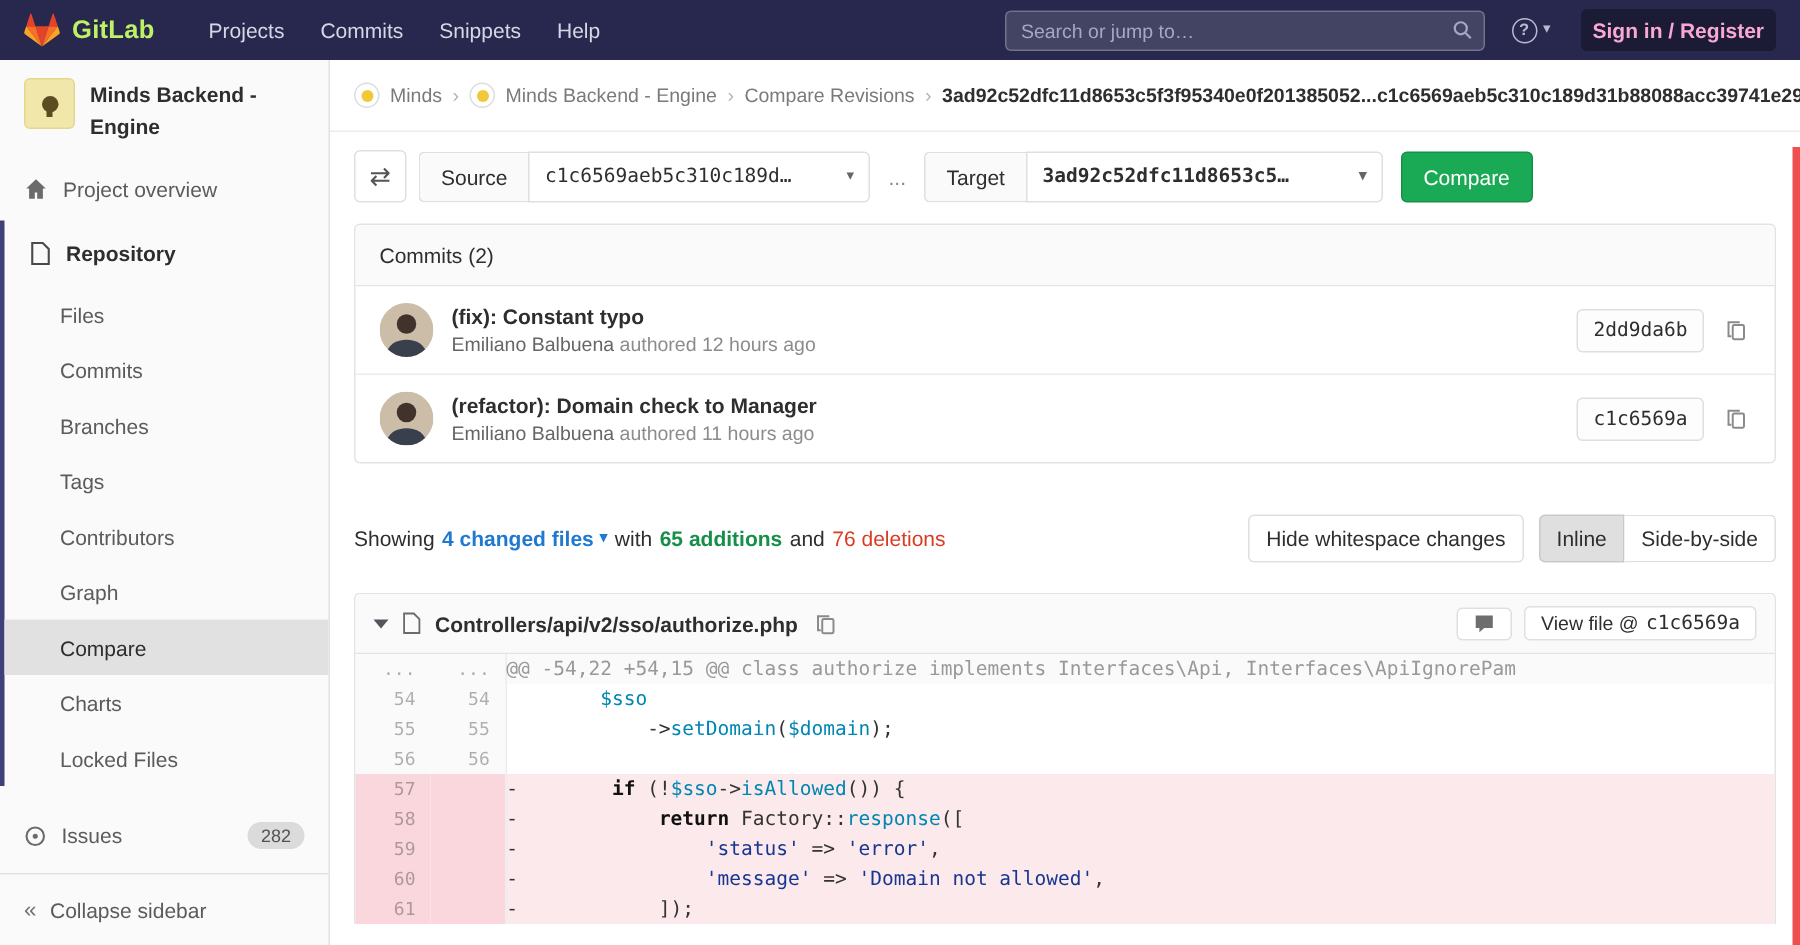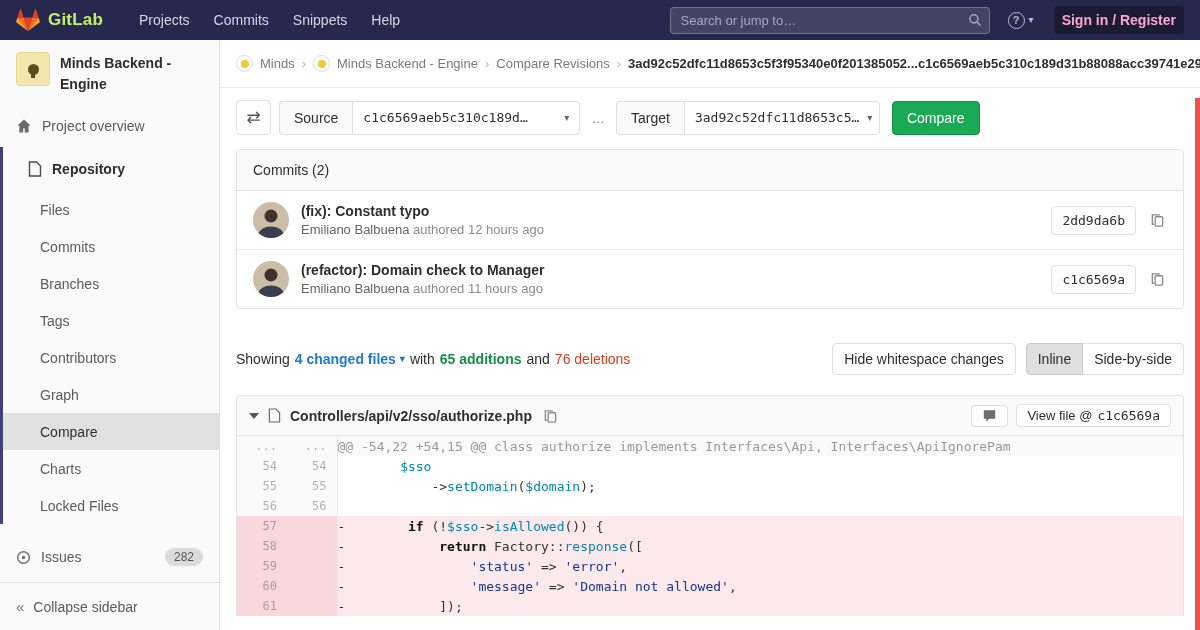--- a/index.html
+++ b/index.html
@@ -33,21 +33,21 @@
 
   
   .sidebar { position:relative; width:220px; min-width:220px; background:#fafafa; border-right:1px solid #e1e1e1; }
   .project-head { display:flex; gap:10px; padding:12px 16px 10px; align-items:flex-start; cursor:pointer; }
   .project-avatar { width:34px; height:34px; border-radius:4px; background:#f1e7ab; border:1px solid #e3d78f; display:flex; align-items:center; justify-content:center; flex:none; }
   .bulb { width:11px; height:11px; border-radius:50%; background:#5c4d21; position:relative; }
   .bulb:after { content:""; position:absolute; left:3.5px; top:10px; width:4px; height:4px; background:#5c4d21; }
   .project-name { font-weight:bold; font-size:14px; line-height:1.5; color:#2e2e2e; padding-top:1px; }
   .side-item { height:42px; display:flex; align-items:center; gap:10px; padding:0 16px; color:#5b5b5b; font-size:14px; cursor:pointer; }
   .side-section { border-left:3px solid #3f3f7a; }
-  .side-section .section-head { padding-left:25px; height:44px; }
+  .side-section .section-head { padding-left:17px; height:44px; }
   .section-head span { font-weight:bold; color:#2e2e2e; }
   .sub-item { height:37px; display:flex; align-items:center; padding-left:37px; color:#5b5b5b; font-size:14px; cursor:pointer; }
   .sub-item.active { background:#e1e1e1; color:#2e2e2e; }
   .side-item.issues { margin-top:12px; }
   .badge { margin-left:auto; background:#dbdbdb; color:#525252; font-size:12px; border-radius:9px; padding:2px 9px; }
   .collapse-bar { position:absolute; bottom:0; left:0; width:100%; height:48px; border-top:1px solid #e1e1e1; display:flex; align-items:center; gap:9px; padding:0 16px; color:#5b5b5b; font-size:14px; cursor:pointer; }
   .collapse-icon { font-size:15px; color:#707070; }
 
   
   .main { flex:1; background:#fff; overflow:hidden; }
@@ -58,21 +58,21 @@
   .crumb-current { color:#2e2e2e; font-weight:bold; }
 
   
   .compare-row { margin:12px 16px 0; display:flex; align-items:center; gap:8px; }
   .swap-btn { width:35px; height:35px; background:#fff; border:1px solid #dfdfdf; border-radius:4px; color:#555; font-size:17px; line-height:1; }
   .input-group { display:flex; align-items:stretch; }
   .ig-label { background:#fafafa; border:1px solid #dfdfdf; border-right:none; border-radius:4px 0 0 4px; padding:8px 14px; font-size:14px; color:#2e2e2e; }
   .ig-dropdown { display:flex; align-items:center; background:#fff; border:1px solid #dfdfdf; border-radius:0 4px 4px 0; padding:0 10px; gap:8px; }
   .ig-dropdown .mono { font-size:13px; color:#2e2e2e; }
   .ig-dropdown.src { width:228px; }
-  .ig-dropdown.tgt { width:196px; }
+  .ig-dropdown.tgt { width:238px;font-weight:bold; }
   .ig-dropdown .caret { margin-left:auto; }
   .dots { color:#888; padding:0 4px; }
   .compare-btn { background:#1aaa55; border:1px solid #168f48; color:#fff; font-size:14px; padding:8px 14px; border-radius:4px; margin-left:4px; }
 
   
   .panel { margin:14px 16px 0; border:1px solid #e3e3e3; border-radius:4px; }
   .panel-head { background:#fafafa; border-bottom:1px solid #e3e3e3; padding:12px 16px; font-size:14px; color:#2e2e2e; border-radius:4px 4px 0 0; }
   .commit-row { display:flex; align-items:center; gap:12px; padding:11px 16px; }
   .commit-row + .commit-row { border-top:1px solid #ececec; }
   .c-avatar { width:36px; height:36px; border-radius:50%; overflow:hidden; flex:none; }

